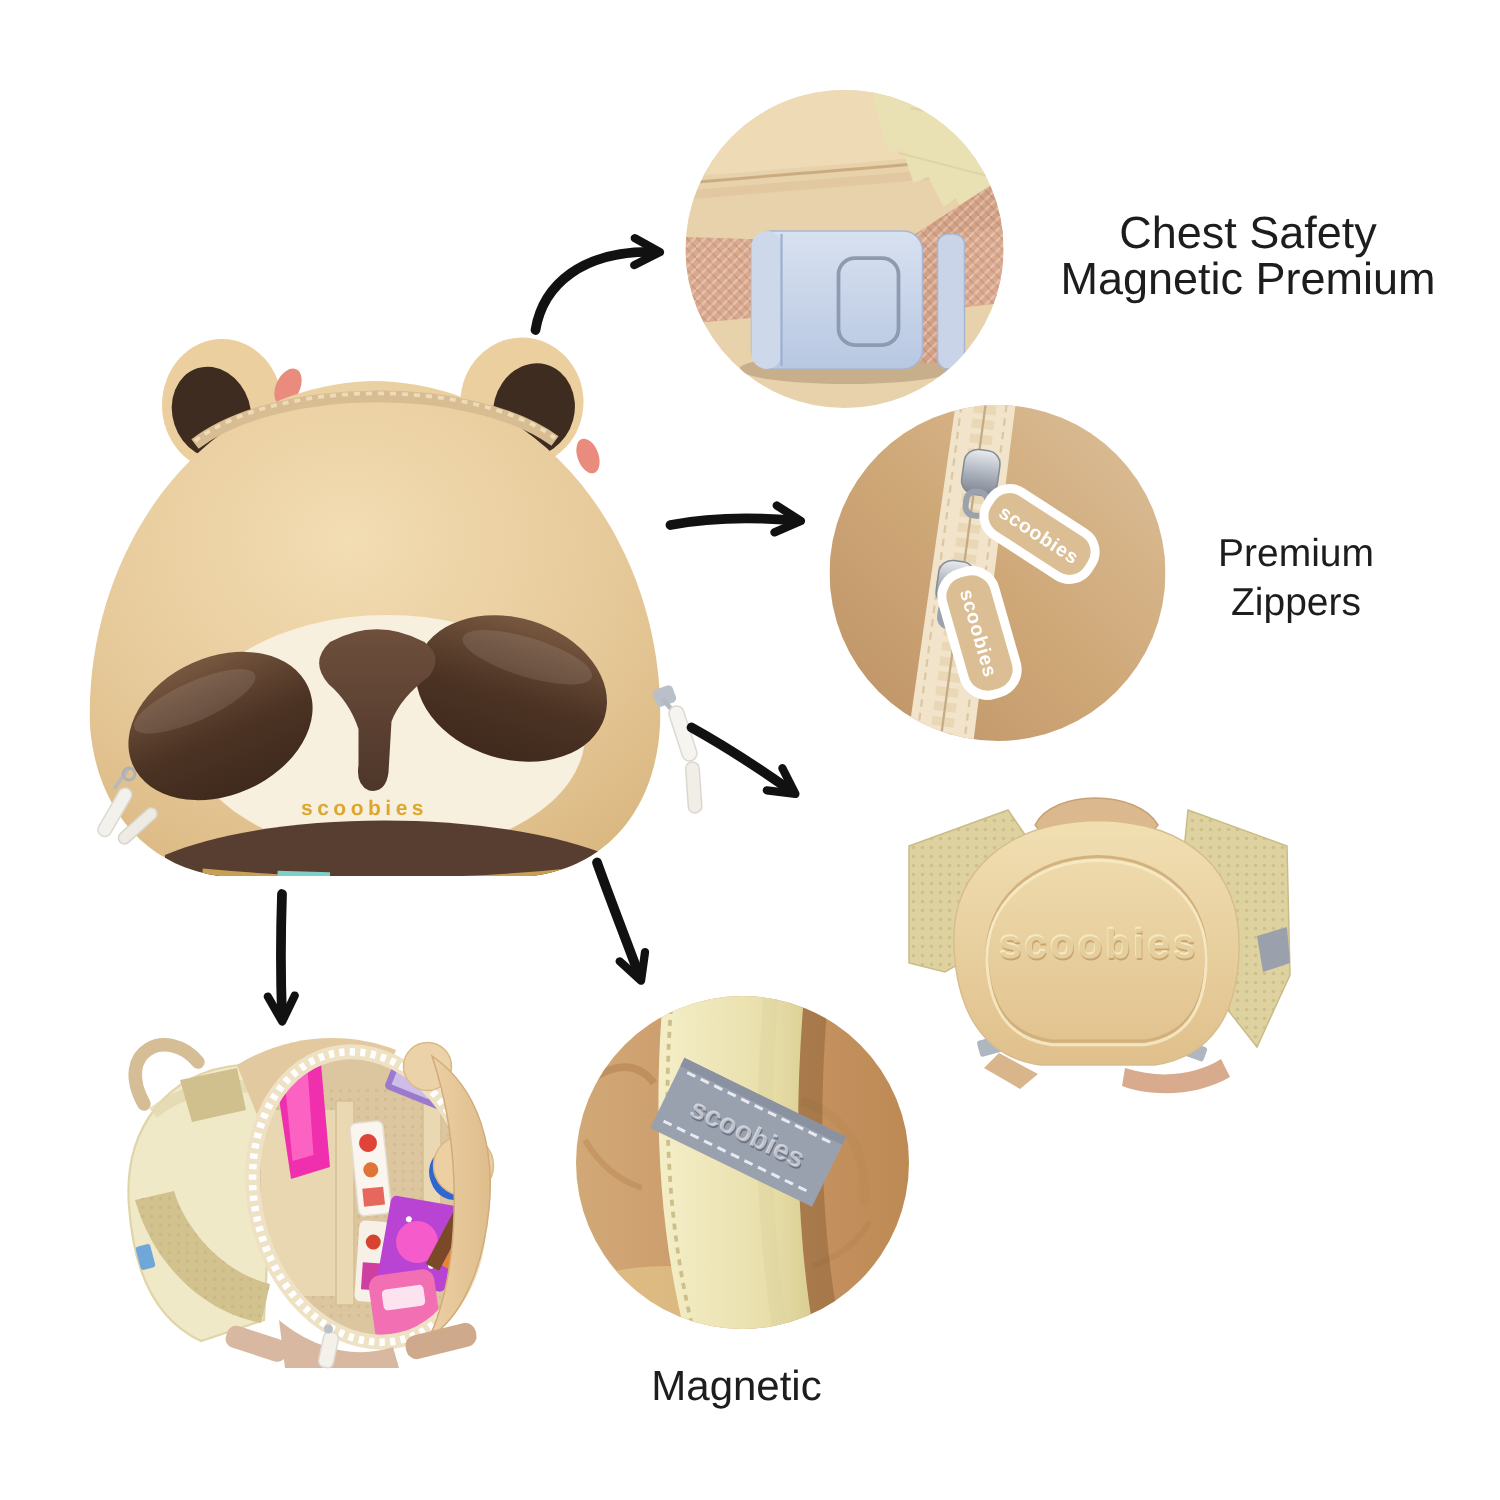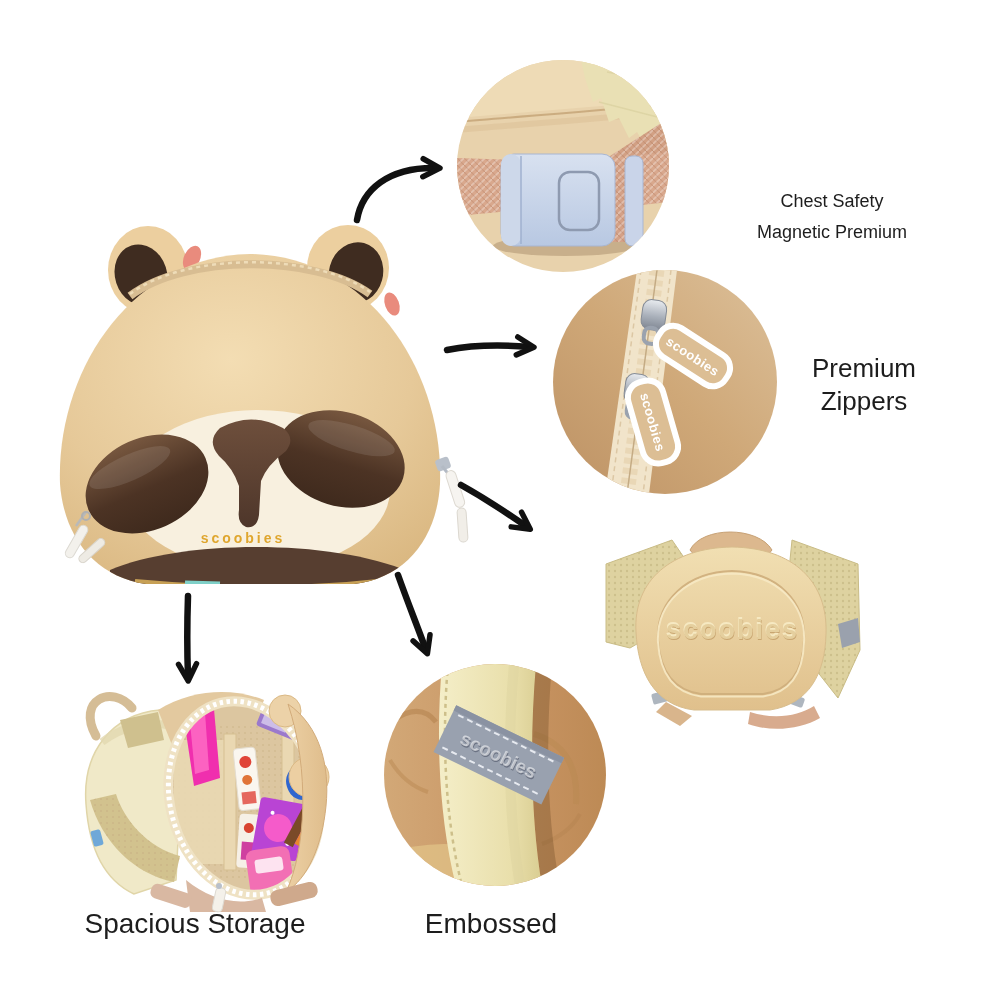--- a/index.html
+++ b/index.html
@@ -1,21 +1,21 @@
 <!DOCTYPE html>
 <html><head>
 <meta charset="utf-8">
 <style>
   html,body{margin:0;padding:0;background:#ffffff;}
   #stage{position:relative;width:1000px;height:1000px;background:#ffffff;overflow:hidden;
          font-family:"Liberation Sans",sans-serif;}
   .art{position:absolute;}
   .label{position:absolute;text-align:center;color:#1d1d1d;font-family:"Liberation Sans",sans-serif;}
   .label span{display:block;}
-  #label-buckle{left:682px;top:140px;width:300px;font-size:18px;line-height:31px;margin-top:46px;}
+  #label-buckle{left:682px;top:140px;width:300px;font-size:30px;line-height:31px;}
   #label-zippers{left:714px;top:352px;width:300px;font-size:26px;line-height:33px;}
   #label-embossed{left:578px;top:745px;width:300px;font-size:27px;line-height:36px;}
   #label-reflector{left:341px;top:908px;width:300px;font-size:28px;line-height:32px;}
   #label-storage{left:45px;top:908px;width:300px;font-size:28px;line-height:32px;}
   #arrow-layer{position:absolute;left:0;top:0;width:1000px;height:1000px;pointer-events:none;}
   #main-bag{left:40px;top:222px;width:440px;height:378px;}
   #circle-buckle{left:457px;top:60px;width:212px;height:212px;}
   #circle-zipper{left:553px;top:270px;width:224px;height:224px;}
   #back-view{left:600px;top:520px;width:265px;height:215px;}
   #circle-reflector{left:384px;top:664px;width:222px;height:222px;}
@@ -383,19 +383,16 @@
 
   <div class="label" id="label-buckle">
     <span>Chest Safety</span>
     <span>Magnetic Premium</span>
   </div>
   <div class="label" id="label-zippers">
     <span>Premium</span>
     <span>Zippers</span>
   </div>
   <div class="label" id="label-reflector">
-    <span>Embossed</span>
-  </div>
-  <div class="label" id="label-storage">
-    <span>Spacious Storage</span>
+    <span>Magnetic</span>
   </div>
 
 </div>
 
 </body></html>

